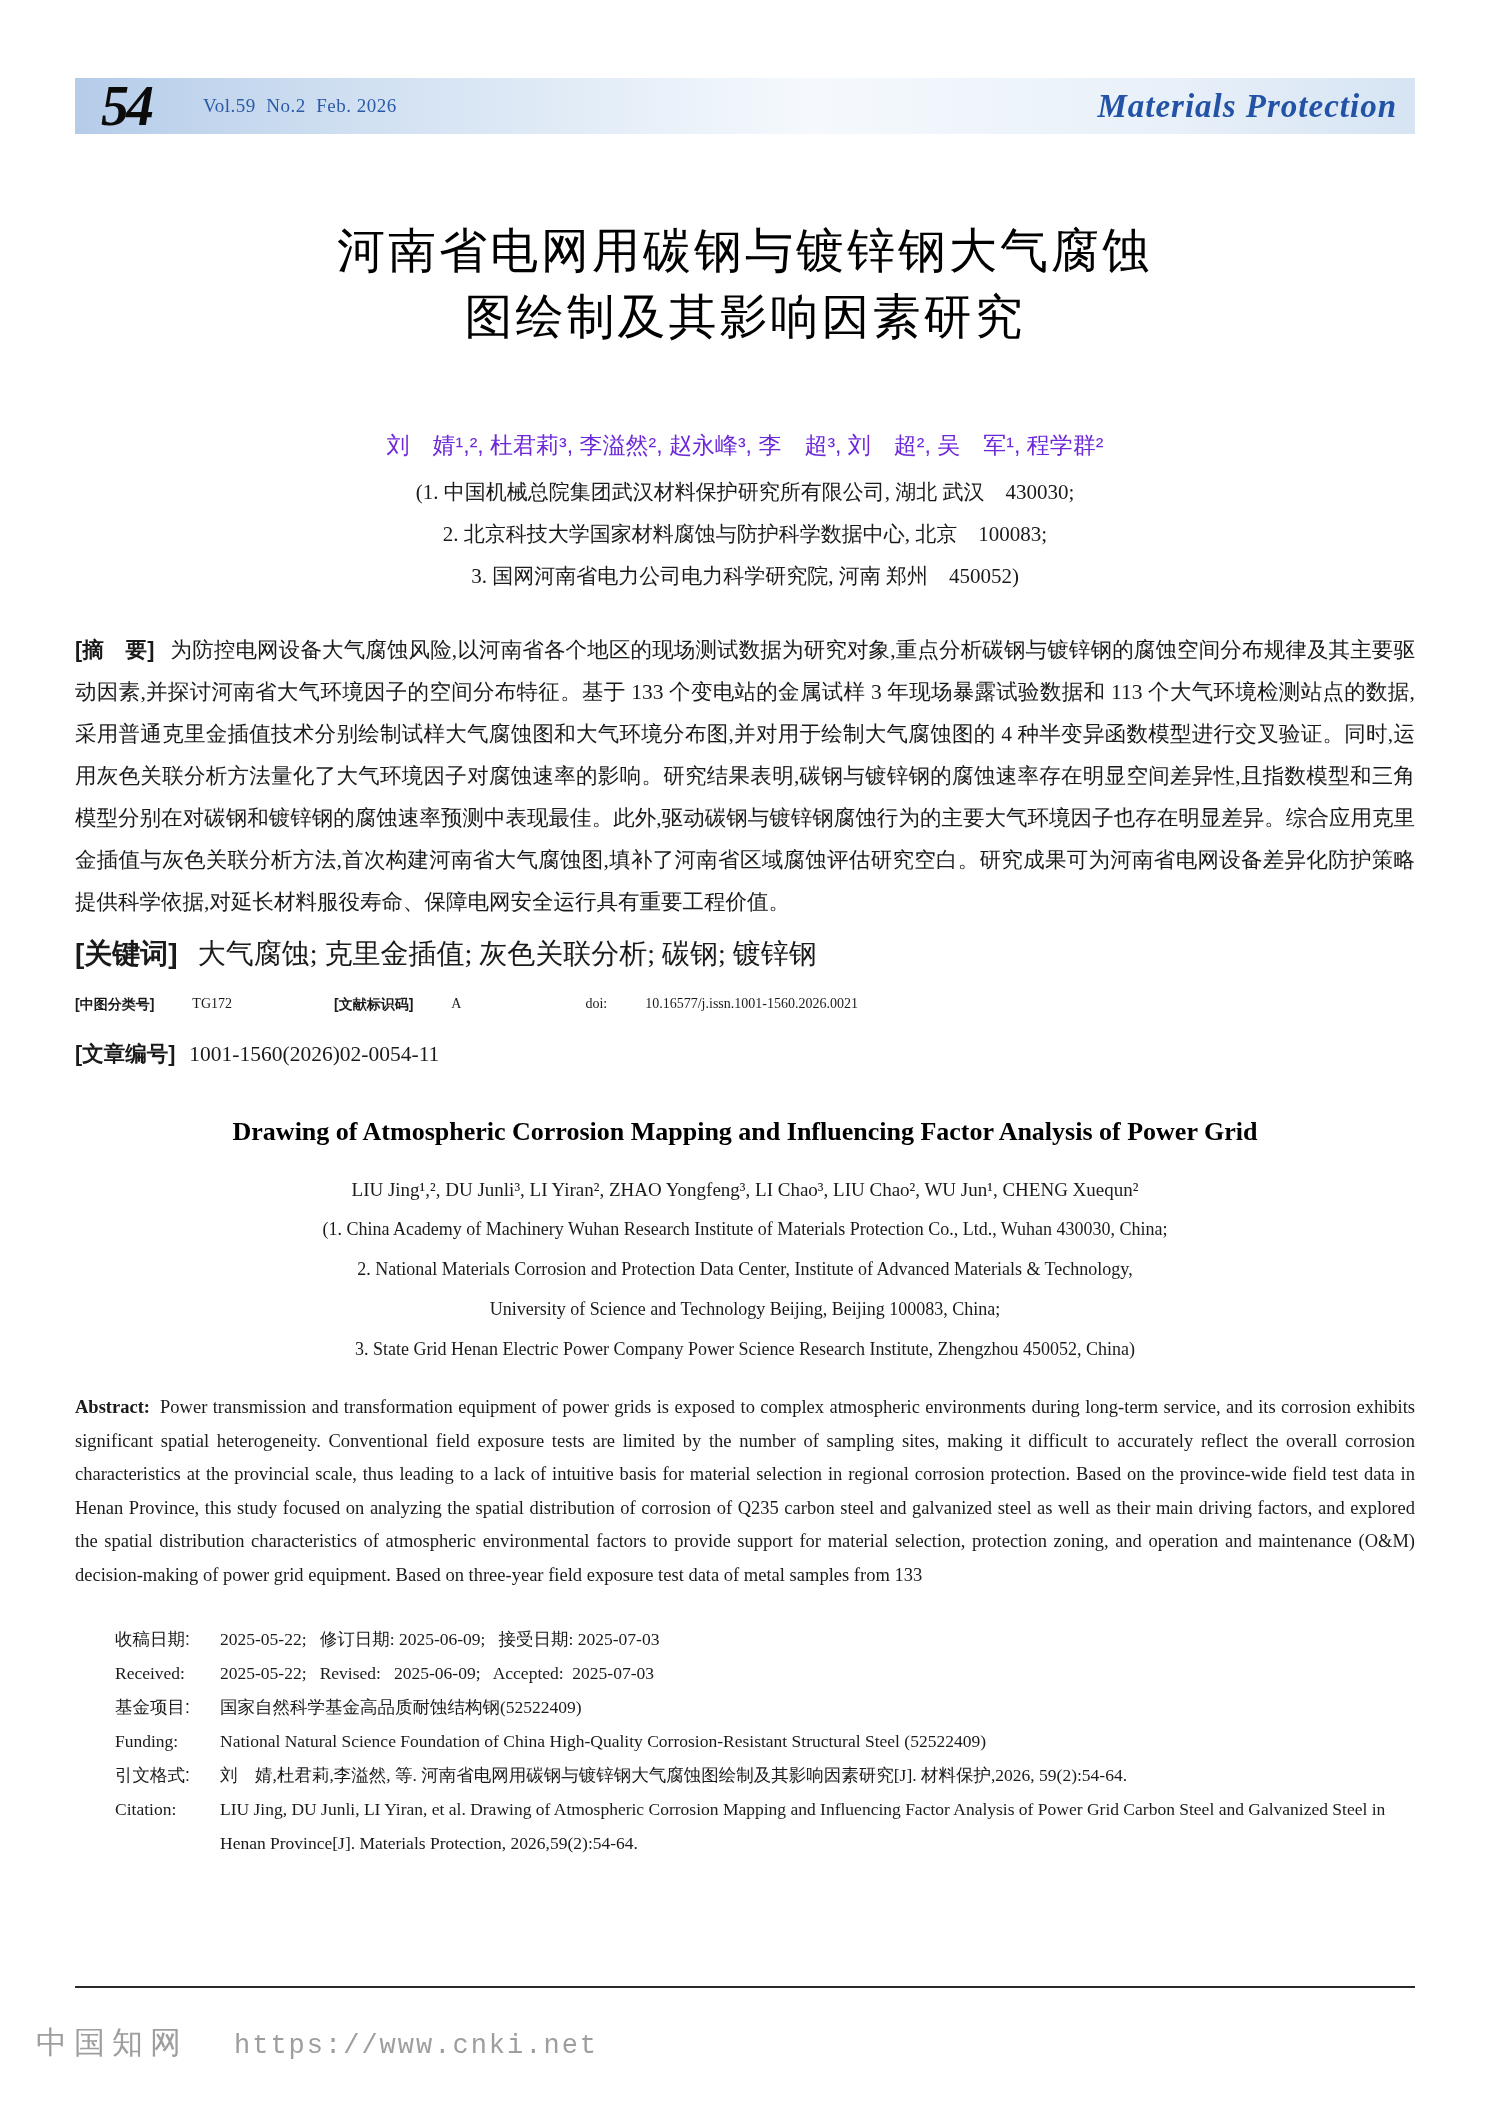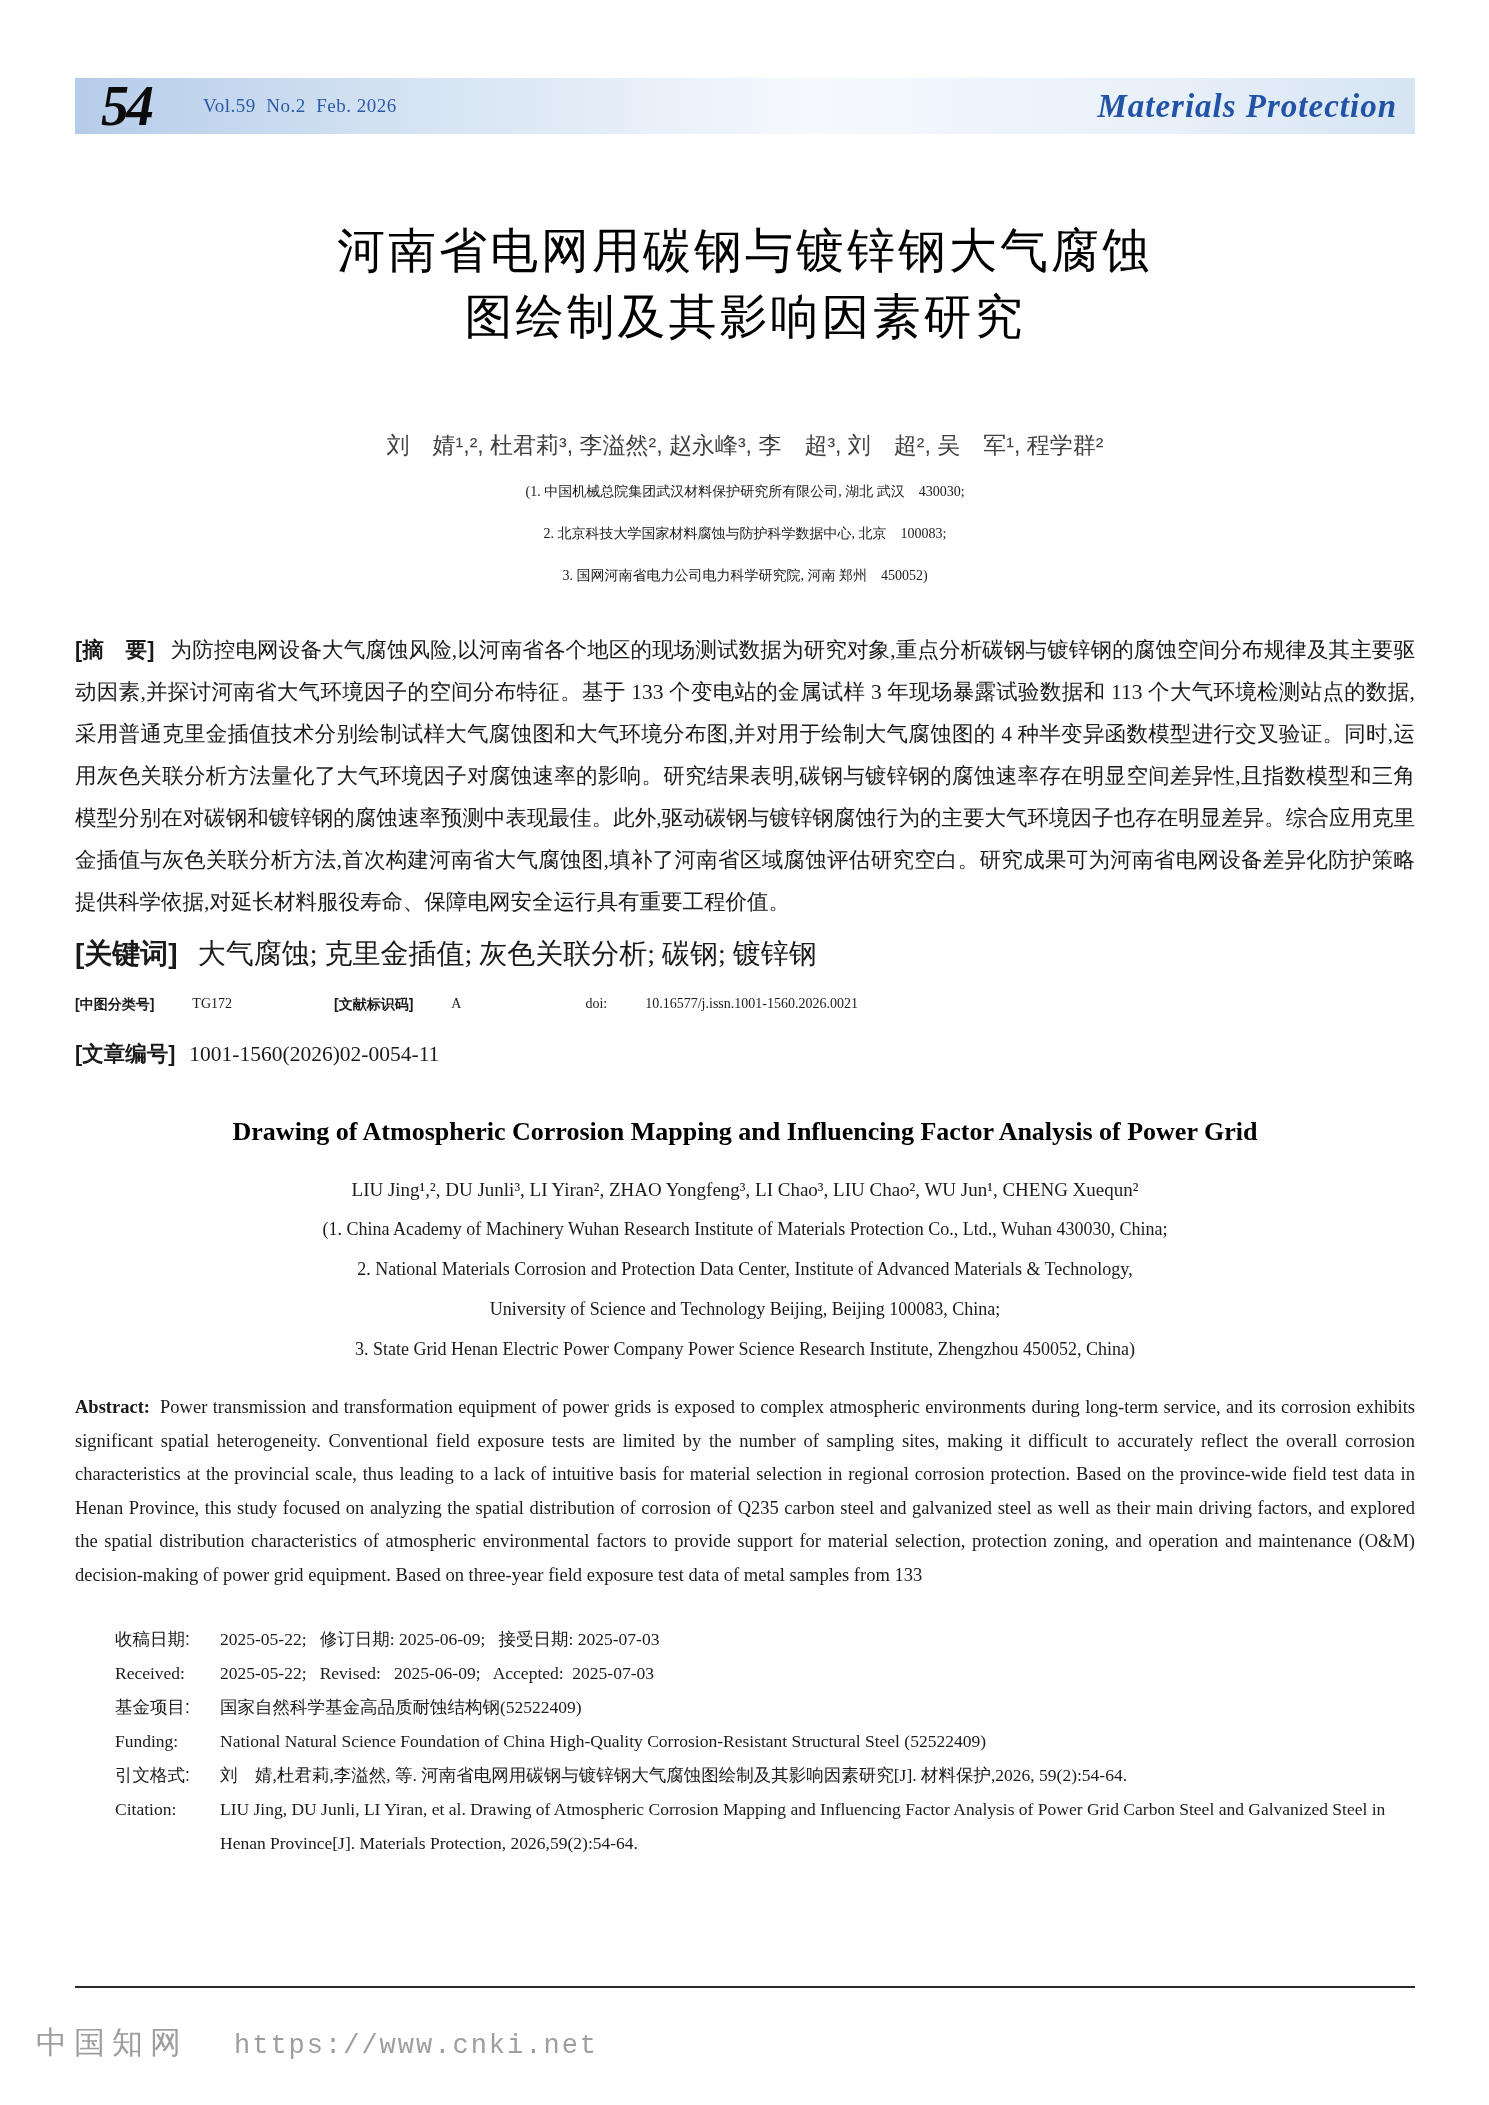--- a/index.html
+++ b/index.html
@@ -27,23 +27,23 @@
     margin-left:auto; margin-right:18px; color:#2353a6; font-size:33px;
     font-style:italic; font-weight:700; letter-spacing:1px;
   }
 
   
   .title-cn { margin-top:84px; text-align:center; font-size:48px; font-weight:400;
     color:#000; line-height:66px; letter-spacing:3px; }
 
   
   .authors-cn { margin-top:80px; text-align:center; font-size:23px;
-    font-family:"Liberation Sans","DejaVu Sans",sans-serif; color:#404040; }
+    font-family:"Liberation Sans","DejaVu Sans",sans-serif; color:#6d28d9; }
 
-  .affil-cn { margin-top:10px; text-align:center; font-size:14px; line-height:42px; }
+  .affil-cn { margin-top:10px; text-align:center; font-size:21px; line-height:42px; }
 
   
   .abstract-cn { margin-top:32px; font-size:21.5px; line-height:42px; text-align:justify; }
   .label-hei { font-family:"Liberation Sans","DejaVu Sans",sans-serif; font-weight:700; }
   .abstract-cn .label-hei { margin-right:16px; }
 
   .kw-row { margin-top:6px; font-size:28px; line-height:50px; }
   .kw-row .label-hei { margin-right:20px; }
 
   .clc-row { font-size:14px; line-height:50px; display:flex;gap:24px; }

